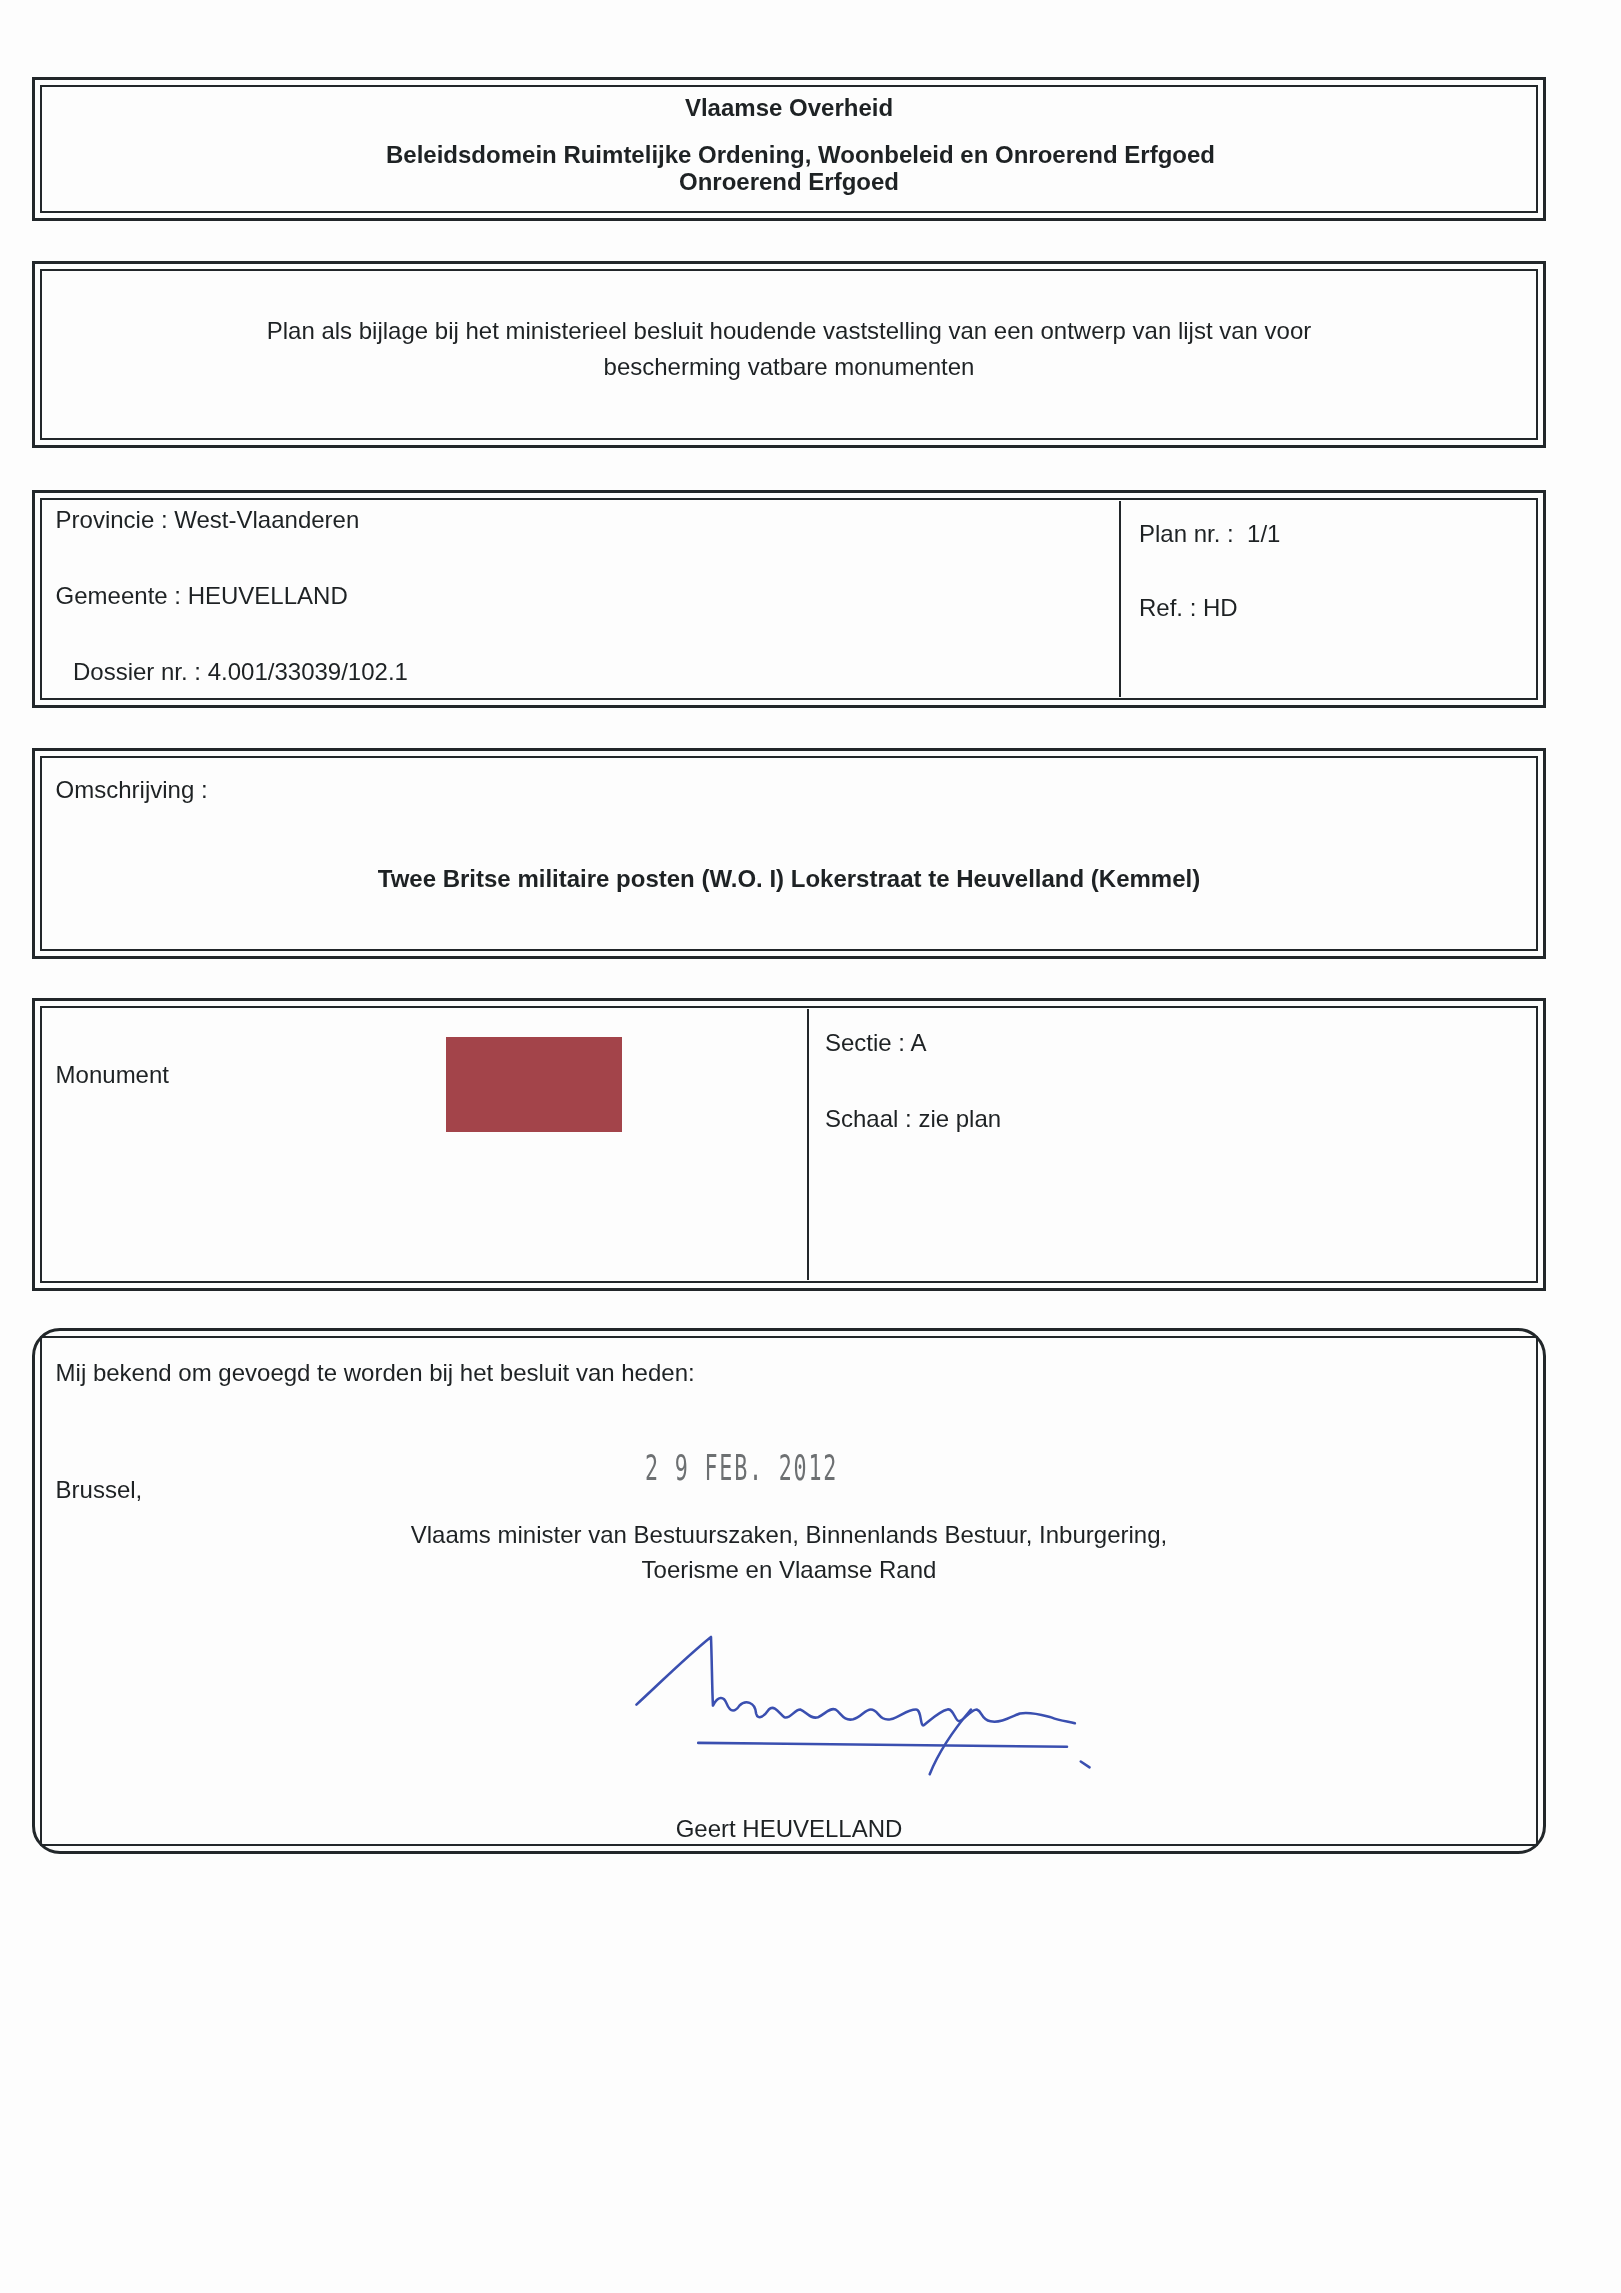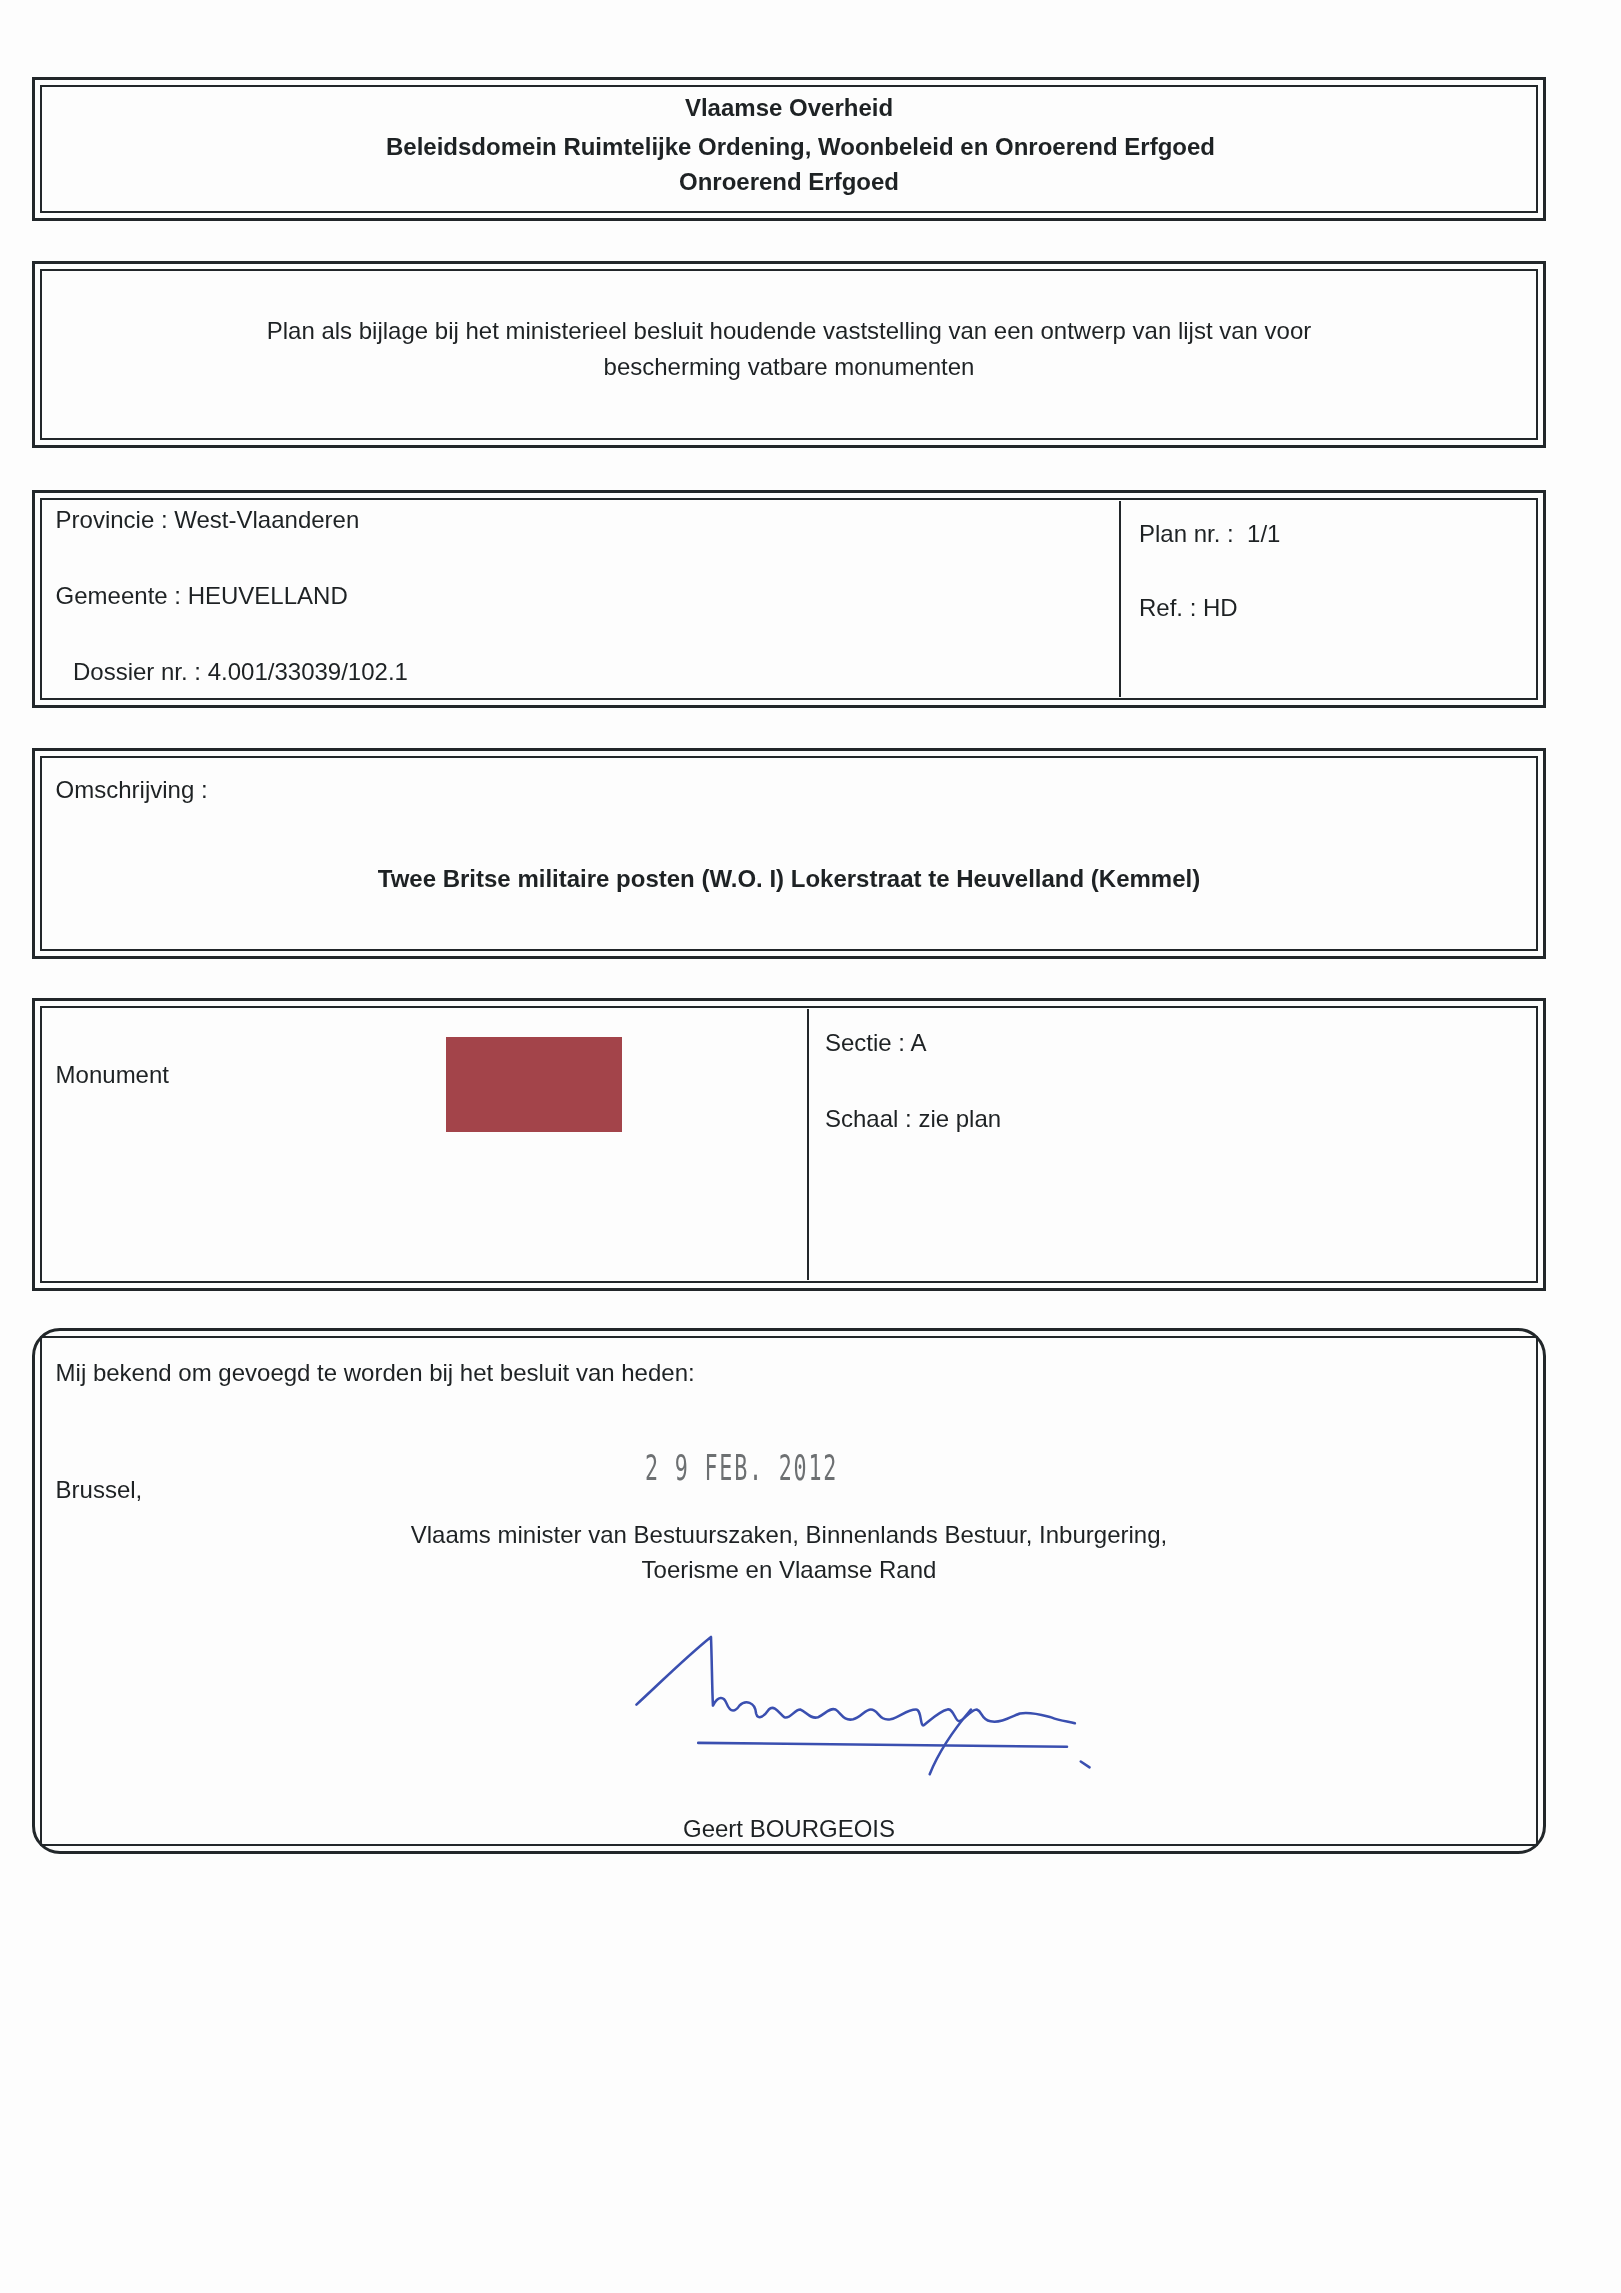--- a/index.html
+++ b/index.html
@@ -15,21 +15,21 @@
   .stamp { position:absolute; font-family:"DejaVu Sans Mono", monospace; color:#6d7072;
            font-size:35px; transform:scaleX(0.62); transform-origin:left top; letter-spacing:2.9px; white-space:nowrap; line-height:1; }
   .sig { position:absolute; left:608px; top:1627px; width:510px; height:167px; }
 </style>
 </head>
 <body>
 
 <div class="frame" style="top:77px;height:144px;">
   <div class="inner"></div>
   <div class="t bold center" style="top:15.7px;">Vlaamse Overheid</div>
-  <div class="t bold center" style="top:55px;margin-left:23px;">Beleidsdomein Ruimtelijke Ordening, Woonbeleid en Onroerend Erfgoed</div>
+  <div class="t bold center" style="top:63px;margin-left:23px;">Beleidsdomein Ruimtelijke Ordening, Woonbeleid en Onroerend Erfgoed</div>
   <div class="t bold center" style="top:90px;">Onroerend Erfgoed</div>
 </div>
 
 <div class="frame" style="top:261px;height:187px;">
   <div class="inner"></div>
   <div class="t center" style="top:55px;">Plan als bijlage bij het ministerieel besluit houdende vaststelling van een ontwerp van lijst van voor</div>
   <div class="t center" style="top:91px;">bescherming vatbare monumenten</div>
 </div>
 
 <div class="frame" style="top:490px;height:218px;">
@@ -56,21 +56,21 @@
   <div class="t" style="left:790px;top:30px;">Sectie : A</div>
   <div class="t" style="left:790px;top:106px;">Schaal : zie plan</div>
 </div>
 
 <div class="frame" style="top:1328px;height:526px;border-radius:28px;">
   <div class="inner"></div>
   <div class="t" style="left:20.6px;top:30px;">Mij bekend om gevoegd te worden bij het besluit van heden:</div>
   <div class="t" style="left:20.6px;top:147px;">Brussel,</div>
   <div class="t center" style="top:227px;">Toerisme en Vlaamse Rand</div>
   <div class="t center" style="top:192px;">Vlaams minister van Bestuurszaken, Binnenlands Bestuur, Inburgering,</div>
-  <div class="t center" style="top:486px;">Geert BOURGEOIS</div>
+  <div class="t center" style="top:486px;">Geert HEUVELLAND</div>
 </div>
 
 <div class="stamp" style="left:645px;top:1451px;">2 9 FEB. 2012</div>
 
 <svg class="sig" viewBox="0 0 520 170">
   <g fill="none" stroke="#3a4fb0" stroke-width="2.6" stroke-linecap="round" stroke-linejoin="round">
     <path d="M29 79 C55 55 80 30 105 10 C106 35 106 60 107 80 C112 70 118 70 121 78 C125 88 130 86 134 80 C140 74 150 76 151 88 C153 96 160 90 164 84 C170 78 176 90 180 92 C186 94 190 84 196 84 C202 86 206 94 214 92 C222 88 226 82 232 84 C238 88 240 96 250 94 C258 92 262 84 268 84 C276 84 276 96 288 94 C298 92 304 84 314 84 C320 84 318 102 322 100 C332 92 338 86 346 84 C352 82 354 96 358 96 C364 94 370 84 376 84 C382 86 380 94 390 96 C400 98 410 92 420 88 C432 86 444 90 452 92 C462 96 470 96 476 98"></path>
     <path d="M92 118 C200 118 330 120 468 122"></path>
     <path d="M328 150 C336 130 348 110 370 84"></path>
     <path d="M482 137 L491 143"></path>

